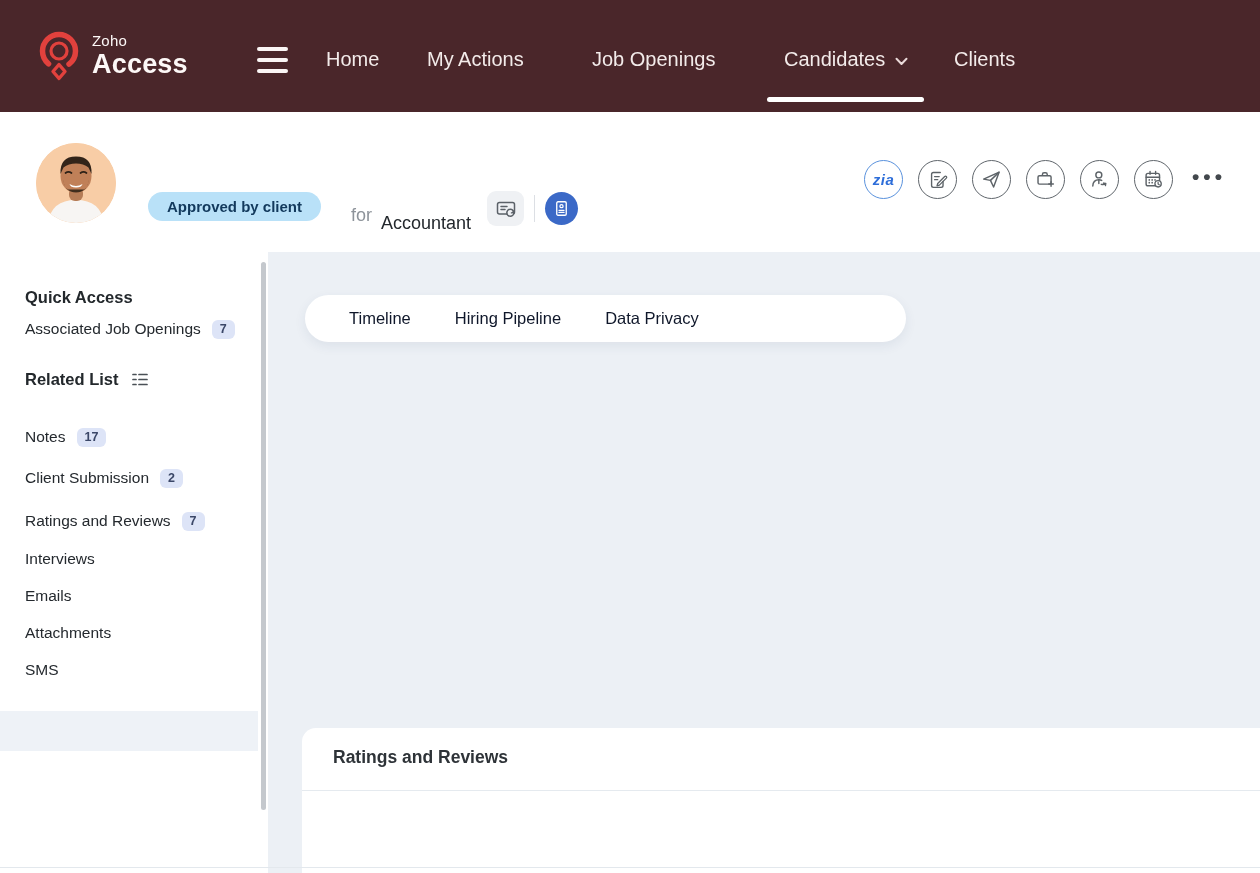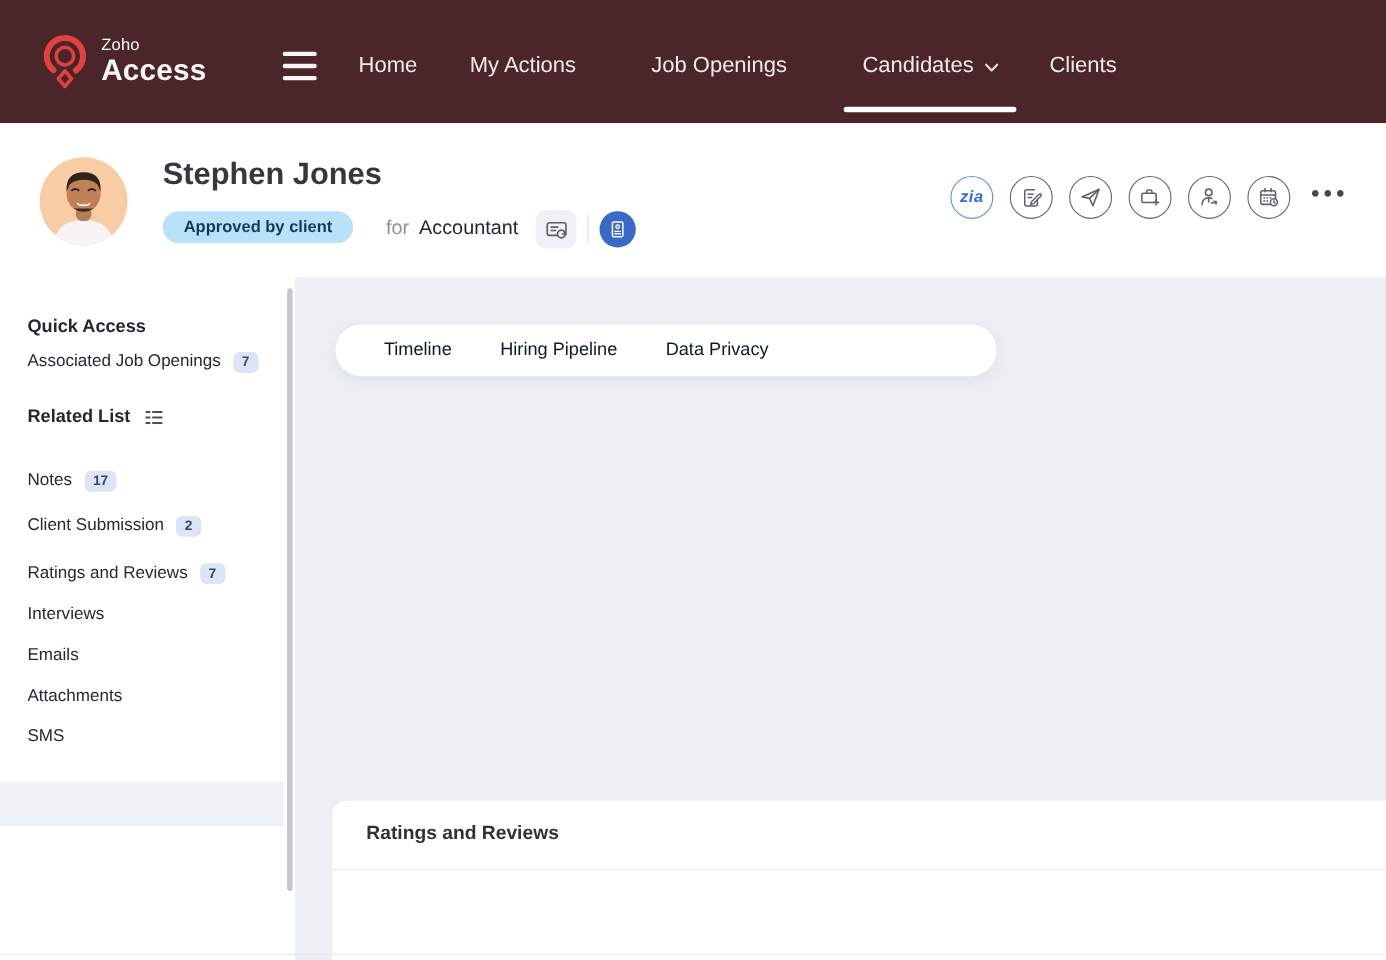--- a/index.html
+++ b/index.html
@@ -31,21 +31,21 @@
   .nav-underline { position:absolute; left:767px; top:97px; width:157px; height:5px; border-radius:3px; background:#ffffff; }
 
   
   .cand-header { position:absolute; left:0; top:112px; width:1260px; height:140px; background:#ffffff; }
   .avatar { position:absolute; left:36px; top:31px; width:80px; height:80px; border-radius:50%; overflow:hidden; background:#f8cda6; }
   .cand-name { position:absolute; left:148px; top:30px; font-size:28px; font-weight:600; color:#35393f; }
   .status-badge { position:absolute; left:148px; top:80px; height:29px; line-height:29px; padding:0 19px; border-radius:15px;
     background:#b9e1f8; color:#12395c; font-size:15px; font-weight:700; }
   .for-line { position:absolute; left:351px; top:85px; font-size:18px; display:flex; align-items:center; }
   .for-word { color:#8d939a; }
-  .job-title { color:#23282d; font-weight:500; margin-left:9px; }
+  .job-title { color:#23282d; font-weight:500; margin-left:9px;margin-top:16px; }
   .submission-tile { position:absolute; left:487px; top:79px; width:37px; height:35px; border-radius:9px; background:#eff1f4;
     display:flex; align-items:center; justify-content:center; cursor:pointer; }
   .tile-divider { position:absolute; left:534px; top:83px; width:1px; height:27px; background:#dcdfe4; }
   .resume-btn { position:absolute; left:545px; top:80px; width:33px; height:33px; border-radius:50%; background:#3b69c7;
     display:flex; align-items:center; justify-content:center; cursor:pointer; }
 
   .action-circle { position:absolute; top:48px; width:39px; height:39px; border:1.6px solid #60666c; border-radius:50%;
     background:#fff; display:flex; align-items:center; justify-content:center; cursor:pointer; }
   .ac-zia { left:864px; border-color:#5a92dd; }
   .zia-text { font-size:15px; font-weight:700; font-style:italic; color:#2e6ed9; letter-spacing:.5px; }
@@ -125,21 +125,20 @@
       <rect x="33" y="44" width="14" height="14" rx="6" fill="#b57c56"></rect>
       <ellipse cx="40" cy="33" rx="15.5" ry="17" fill="#c08058"></ellipse>
       <path d="M24.5 31 Q23.5 13.5 40 13.5 Q56.5 13.5 55.5 31 L52.5 24.5 Q47.5 20.5 40 20.5 Q32.5 20.5 27.5 24.5 Z" fill="#332419"></path>
       <path d="M27 36 Q28 49 40 49.5 Q52 49 53 36 Q52 45 48 46.5 L32 46.5 Q28 45 27 36 Z" fill="#3f2d1d"></path>
       <path d="M33.5 41 Q40 45 46.5 41 Q45.5 44.5 40 44.5 Q34.5 44.5 33.5 41 Z" fill="#fdfdfd"></path>
       <path d="M29.5 30 q3 -2.4 6 0" fill="none" stroke="#2e2117" stroke-width="1.7" stroke-linecap="round"></path>
       <path d="M44.5 30 q3 -2.4 6 0" fill="none" stroke="#2e2117" stroke-width="1.7" stroke-linecap="round"></path>
     </svg>
   </div>
 
-  <div class="cand-name">Stephen Jones</div>
   <div class="status-badge">Approved by client</div>
 
   <div class="for-line">
     <span class="for-word">for</span>
     <span class="job-title">Accountant</span>
   </div>
 
   <div class="submission-tile">
     <svg width="24" height="24" viewBox="0 0 24 24">
       <rect x="3.5" y="5.5" width="17" height="11.5" rx="2" fill="none" stroke="#5b6168" stroke-width="1.5"></rect>

